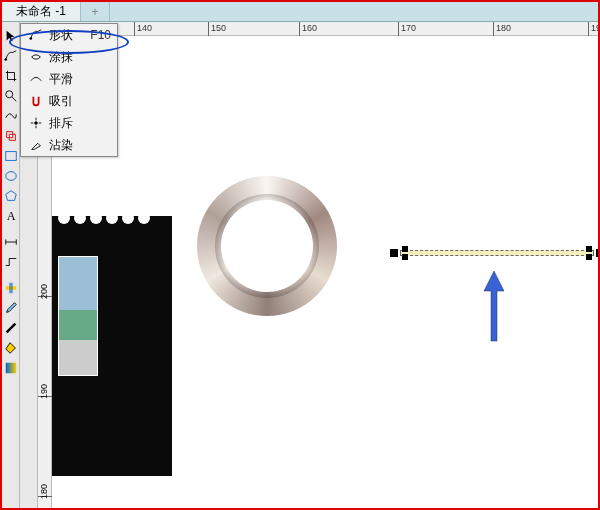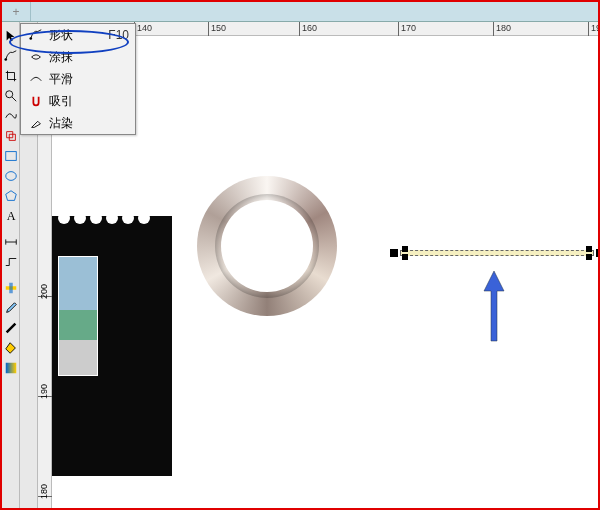--- a/index.html
+++ b/index.html
@@ -17,21 +17,21 @@
   
   .toolbox { width: 18px; background: #e8e8e8; border-right: 1px solid #bbb; display: flex; flex-direction: column; padding-top: 4px; }
   .tool { width: 18px; height: 20px; display: flex; align-items: center; justify-content: center; cursor: pointer; }
   .tool svg { width: 14px; height: 14px; }
   .tool-sep { height: 6px; }
 
   .toolbox2 { width: 18px; background: #e8e8e8; border-right: 1px solid #bbb; display: flex; flex-direction: column; align-items: center; padding-top: 4px; }
   .toolbox2 .char { font-size: 14px; font-weight: bold; margin-top: 80px; }
 
   
-  .flyout { position: absolute; left: 18px; top: 21px; width: 116px; background: #f2f2f2; border: 1px solid #888; box-shadow: 1px 1px 2px rgba(0,0,0,0.2); z-index: 20; }
+  .flyout { position: absolute; left: 18px; top: 21px; width: 98px; background: #f2f2f2; border: 1px solid #888; box-shadow: 1px 1px 2px rgba(0,0,0,0.2); z-index: 20; }
   .flyout-item { display: flex; align-items: center; height: 22px; padding: 0 6px; cursor: pointer; }
   .fi-icon { width: 18px; display: flex; justify-content: center; }
   .fi-icon svg { width: 14px; height: 14px; }
   .fi-label { flex: 1; padding-left: 4px; }
   .fi-short { color: #333; }
 
   
   .highlight-ellipse { position: absolute; left: 7px; top: 28px; width: 120px; height: 24px; border: 2px solid #1040c0; border-radius: 50%; z-index: 25; pointer-events: none; }
 
   
@@ -70,20 +70,23 @@
 
   
   .arrow { position: absolute; left: 430px; top: 235px; }
   .arrow svg { width: 24px; height: 72px; }
 
 </style>
 </head>
 <body>
 
 <div class="tabbar">
+  <div class="tab active">
+      <span>未命名 -1</span>
+    </div>
   <div class="tab add">
       <span>+</span>
     </div>
 </div>
 
 <div class="main">
 
   <div class="toolbox">
     <div class="tool">
         <svg viewBox="0 0 16 16">
@@ -290,20 +293,32 @@
     <span class="fi-icon">
         <svg viewBox="0 0 16 16">
           <path d="M5 3 L5 10 A3 3 0 0 0 11 10 L11 3" stroke="#c00" fill="none" stroke-width="2"></path>
         </svg>
       </span>
     <span class="fi-label">吸引</span>
   </div>
   <div class="flyout-item">
     <span class="fi-icon">
         <svg viewBox="0 0 16 16">
+          <circle cx="8" cy="8" r="2" fill="#000"></circle>
+          <line x1="8" y1="2" x2="8" y2="5" stroke="#000"></line>
+          <line x1="8" y1="11" x2="8" y2="14" stroke="#000"></line>
+          <line x1="2" y1="8" x2="5" y2="8" stroke="#000"></line>
+          <line x1="11" y1="8" x2="14" y2="8" stroke="#000"></line>
+        </svg>
+      </span>
+    <span class="fi-label">排斥</span>
+  </div>
+  <div class="flyout-item">
+    <span class="fi-icon">
+        <svg viewBox="0 0 16 16">
           <path d="M3 13 L10 6 L13 9 L6 13 Z" stroke="#000" fill="none"></path>
         </svg>
       </span>
     <span class="fi-label">沾染</span>
   </div>
 </div>
 
 <div class="highlight-ellipse"></div>
 
 </body></html>

